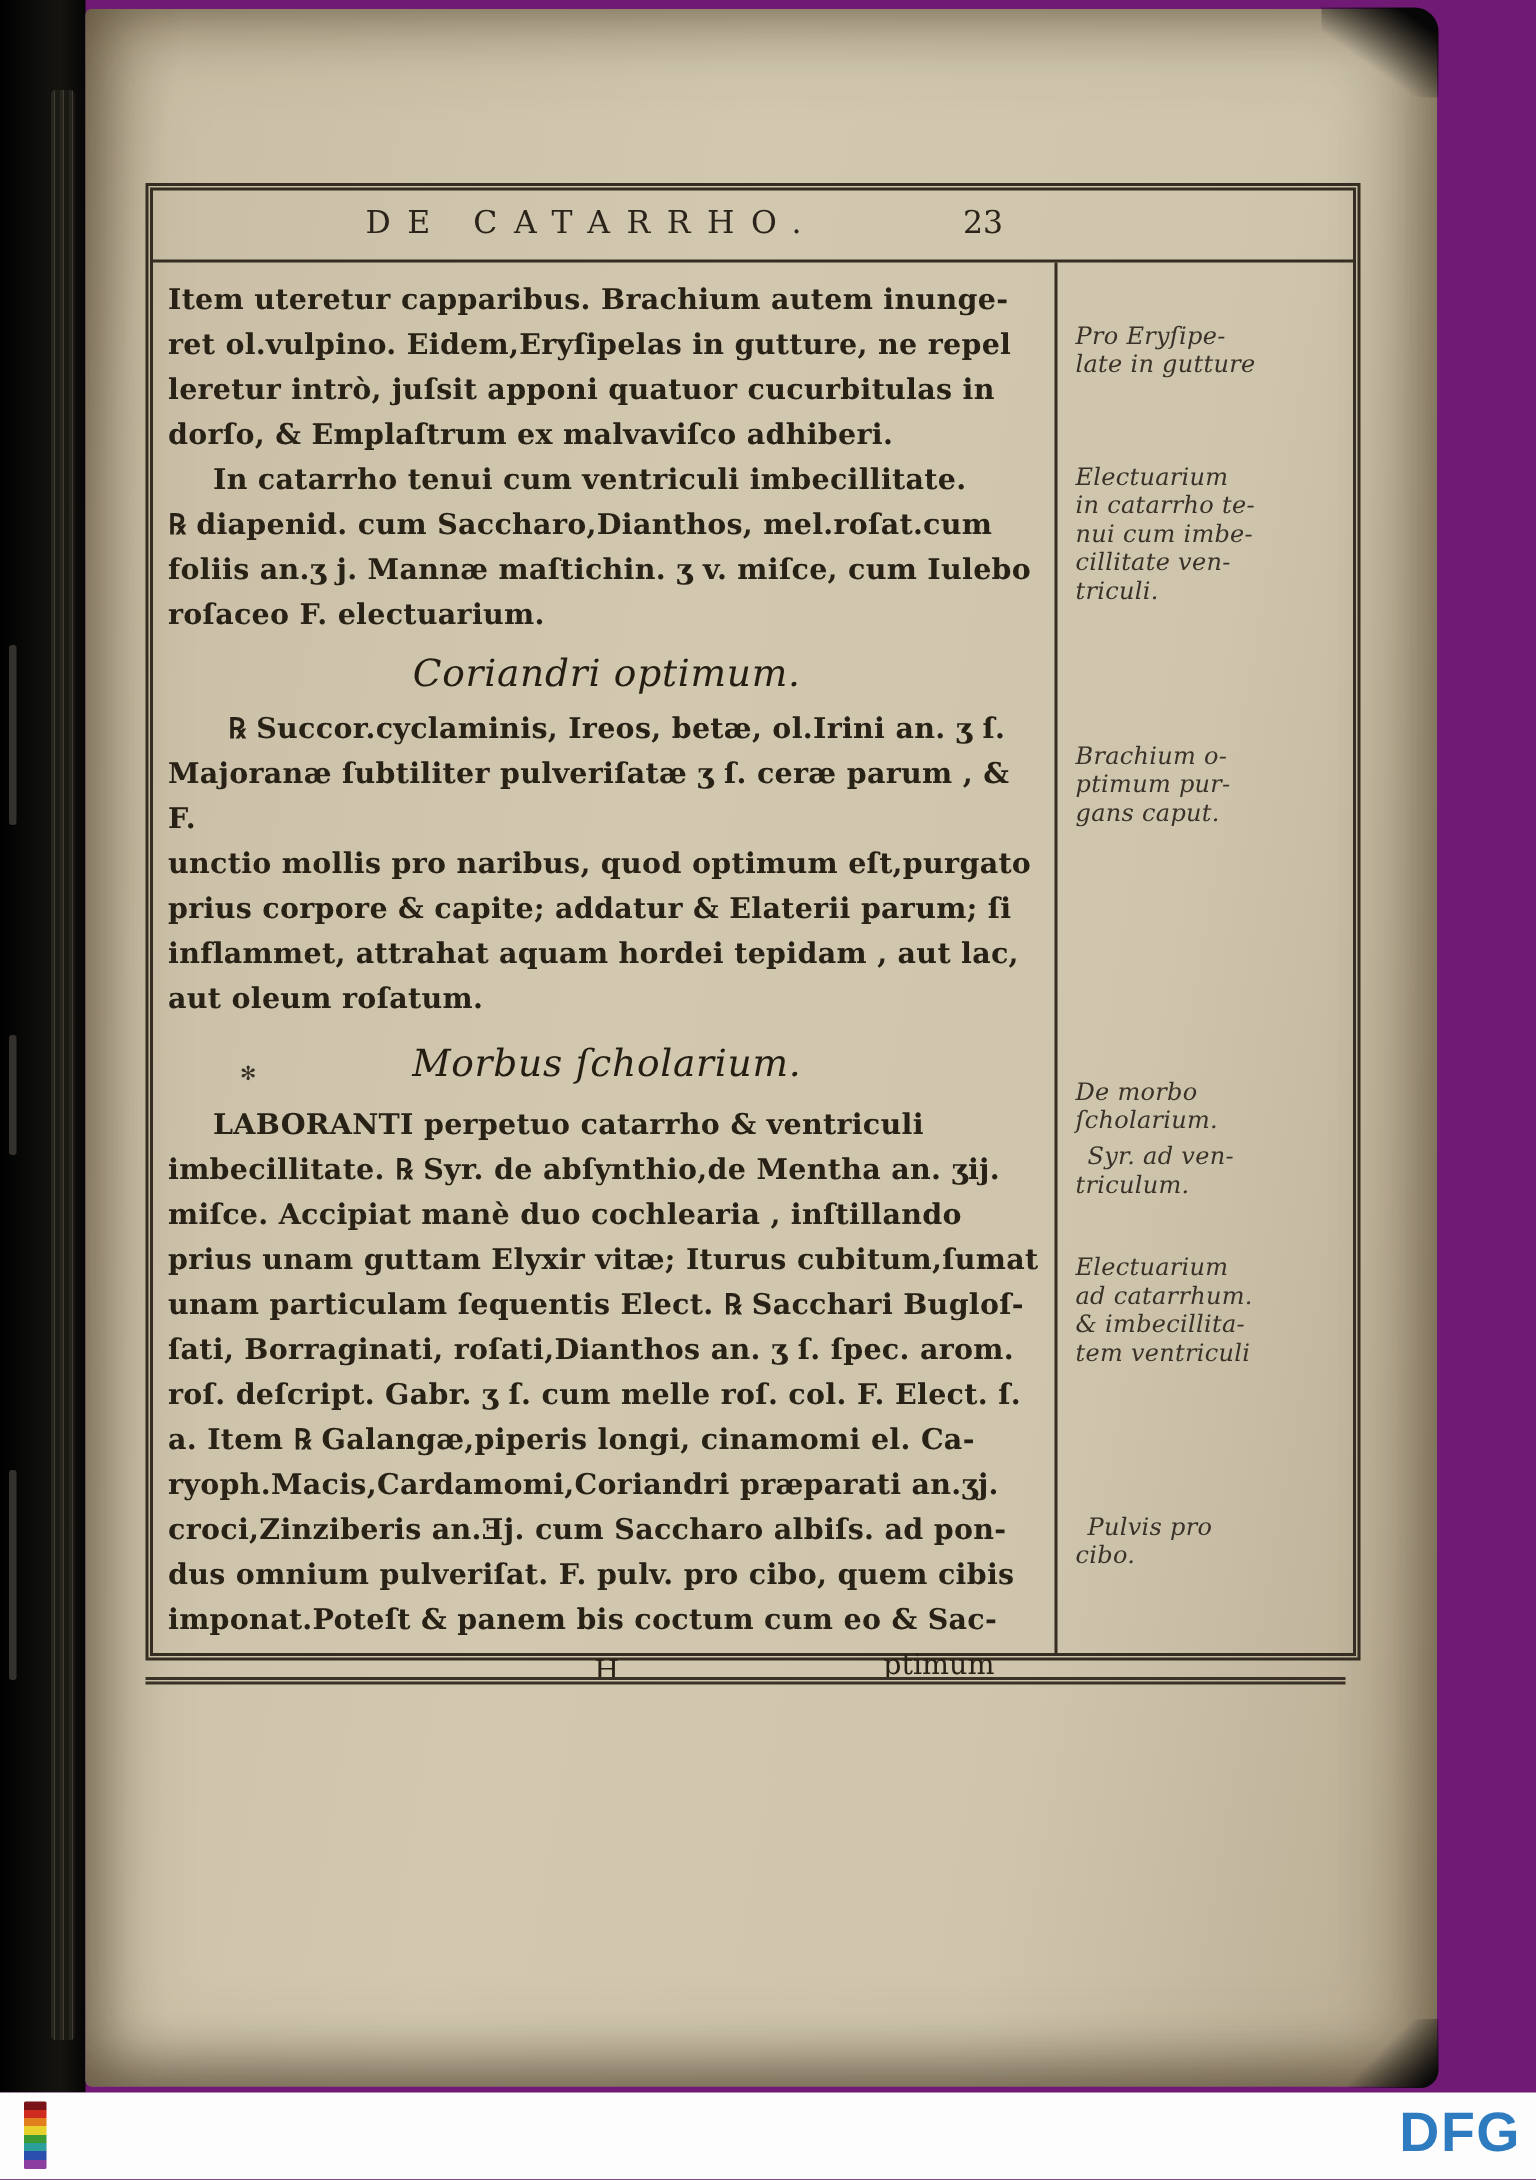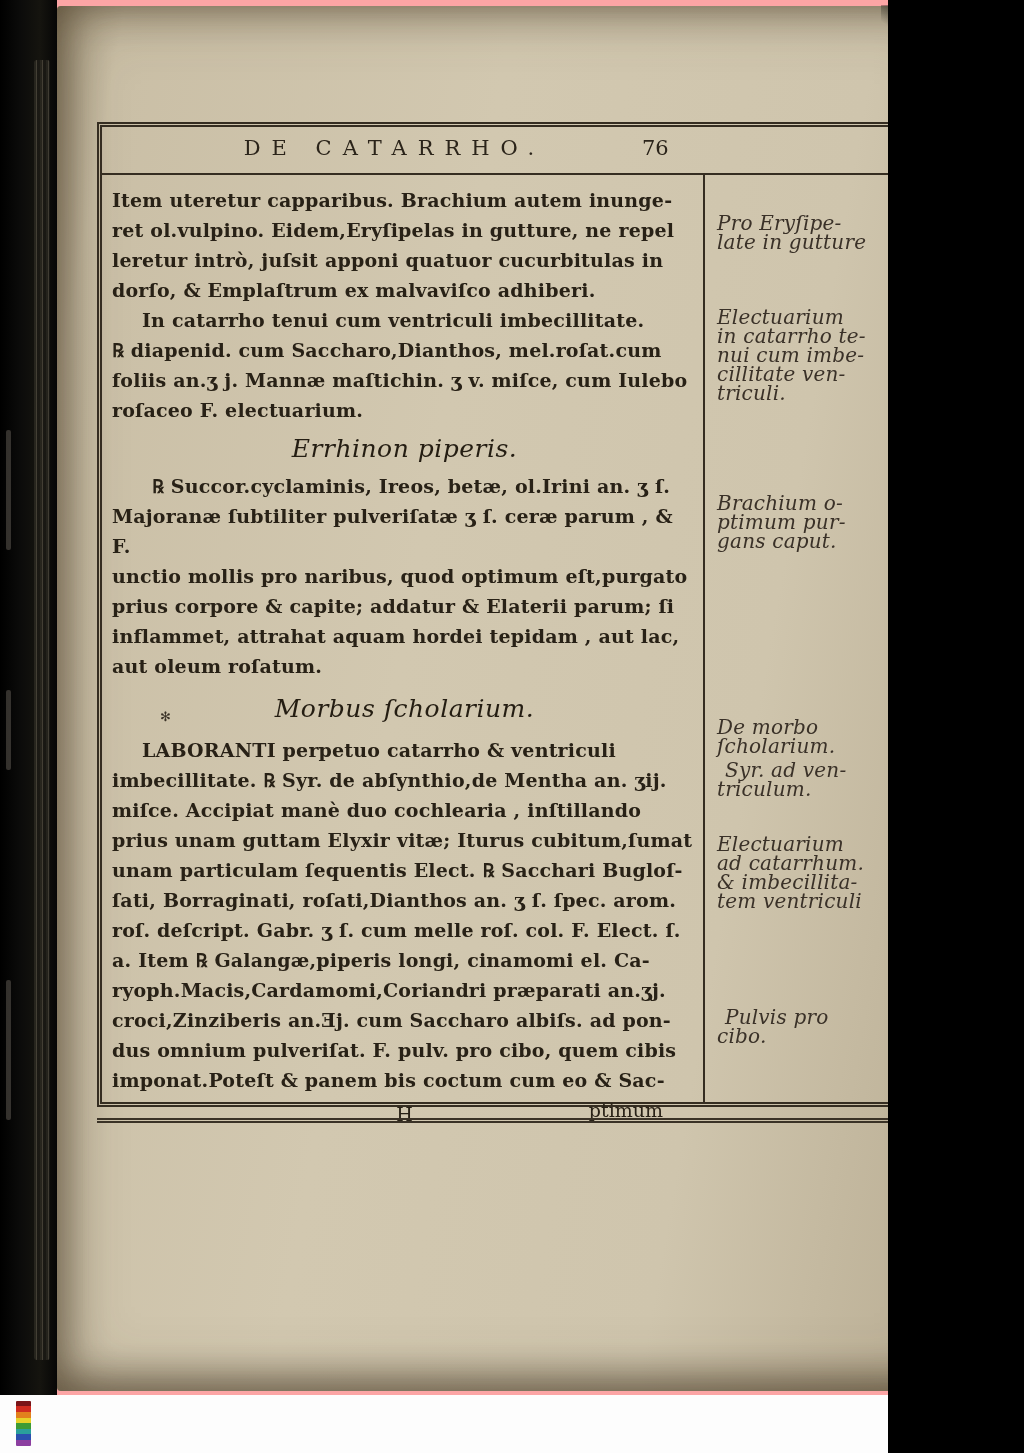--- a/index.html
+++ b/index.html
@@ -1,19 +1,19 @@
 <!DOCTYPE html>
 <html><head>
 <meta charset="utf-8">
 <style>
   * { margin:0; padding:0; box-sizing:content-box; }
   body { background:#000; }
   .stage {
-    position:relative; width:888px; height:1453px; overflow:hidden;
-    background:#fca5a5;
+    position:relative; width:1024px; height:1453px; overflow:hidden;
+    background:#701a75;
     font-family:"DejaVu Serif","Liberation Serif",serif;
   }
   
   .book-edge {
     position:absolute; left:0; top:0; width:57px; height:1395px;
     background:linear-gradient(90deg,#000 0%,#0b0b0a 35%,#15140f 70%,#060606 100%);
   }
   .page-edges {
     position:absolute; left:34px; top:60px; width:16px; height:1300px;
     background:repeating-linear-gradient(90deg,#37342a 0 2px,#6b6455 2px 3px,#211f19 3px 6px);
@@ -77,21 +77,21 @@
   .heading { text-align:center; font-style:italic; color:#241d12; }
   .heading-1 { font-size:25px; line-height:34px; margin:7px 0 5px; letter-spacing:.5px; }
   .heading-2 { position:relative; font-size:25px; line-height:36px; margin:10px 0 8px; letter-spacing:.5px; }
   .section-mark {
     position:absolute; left:48px; top:8px; font-size:13px; font-style:normal; color:#3a3227;
   }
   .catchline { position:relative; margin-top:4px; text-align:center; font-size:19px; line-height:31px; }
   .catchword { position:absolute; right:34px; top:-4px; }
   .note {
     position:absolute; left:12px; width:185px;
-    font-style:italic; font-size:20px; line-height:19px;
+    font-style:italic; font-size:16px; line-height:19px;
     color:#3a3128; white-space:pre-line; letter-spacing:.2px;
   }
   .note.n1 { top:39px; }
   .note.n2 { top:133px; }
   .note.n3 { top:319px; }
   .note.n4 { top:543px; }
   .note.n5 { top:586px; text-indent:8px; }
   .note.n6 { top:660px; }
   .note.n7 { top:833px; text-indent:8px; }
   .bottom-rule {
@@ -130,35 +130,35 @@
     <div class="edge-spec s2"></div>
     <div class="edge-spec s3"></div>
   </div>
 
   <div class="scan-page">
 
     <div class="frame">
 
       <div class="header-row">
         <div class="header-title">DE CATARRHO.</div>
-        <div class="page-number">76</div>
+        <div class="page-number">23</div>
       </div>
 
       <div class="columns">
 
         <div class="main-col">
           <div class="para">Item uteretur capparibus. Brachium autem inunge-
 ret ol.vulpino. Eidem,Eryſipelas in gutture, ne repel
 leretur intrò, juſsit apponi quatuor cucurbitulas in
 dorſo, &amp; Emplaſtrum ex malvaviſco adhiberi.</div>
           <div class="para indent">In catarrho tenui cum ventriculi imbecillitate.
 ℞ diapenid. cum Saccharo,Dianthos, mel.roſat.cum
 foliis an.ʒ j. Mannæ maſtichin. ʒ v. miſce, cum Iulebo
 roſaceo F. electuarium.</div>
-          <div class="heading heading-1">Errhinon piperis.</div>
+          <div class="heading heading-1">Coriandri optimum.</div>
           <div class="para indent2">℞ Succor.cyclaminis, Ireos, betæ, ol.Irini an. ʒ ſ.
 Majoranæ ſubtiliter pulveriſatæ ʒ ſ. ceræ parum , &amp; F.
 unctio mollis pro naribus, quod optimum eſt,purgato
 prius corpore &amp; capite; addatur &amp; Elaterii parum; ſi
 inflammet, attrahat aquam hordei tepidam , aut lac,
 aut oleum roſatum.</div>
           <div class="heading heading-2">
             <span class="section-mark">✻</span>
             <span>Morbus ſcholarium.</span>
           </div>

